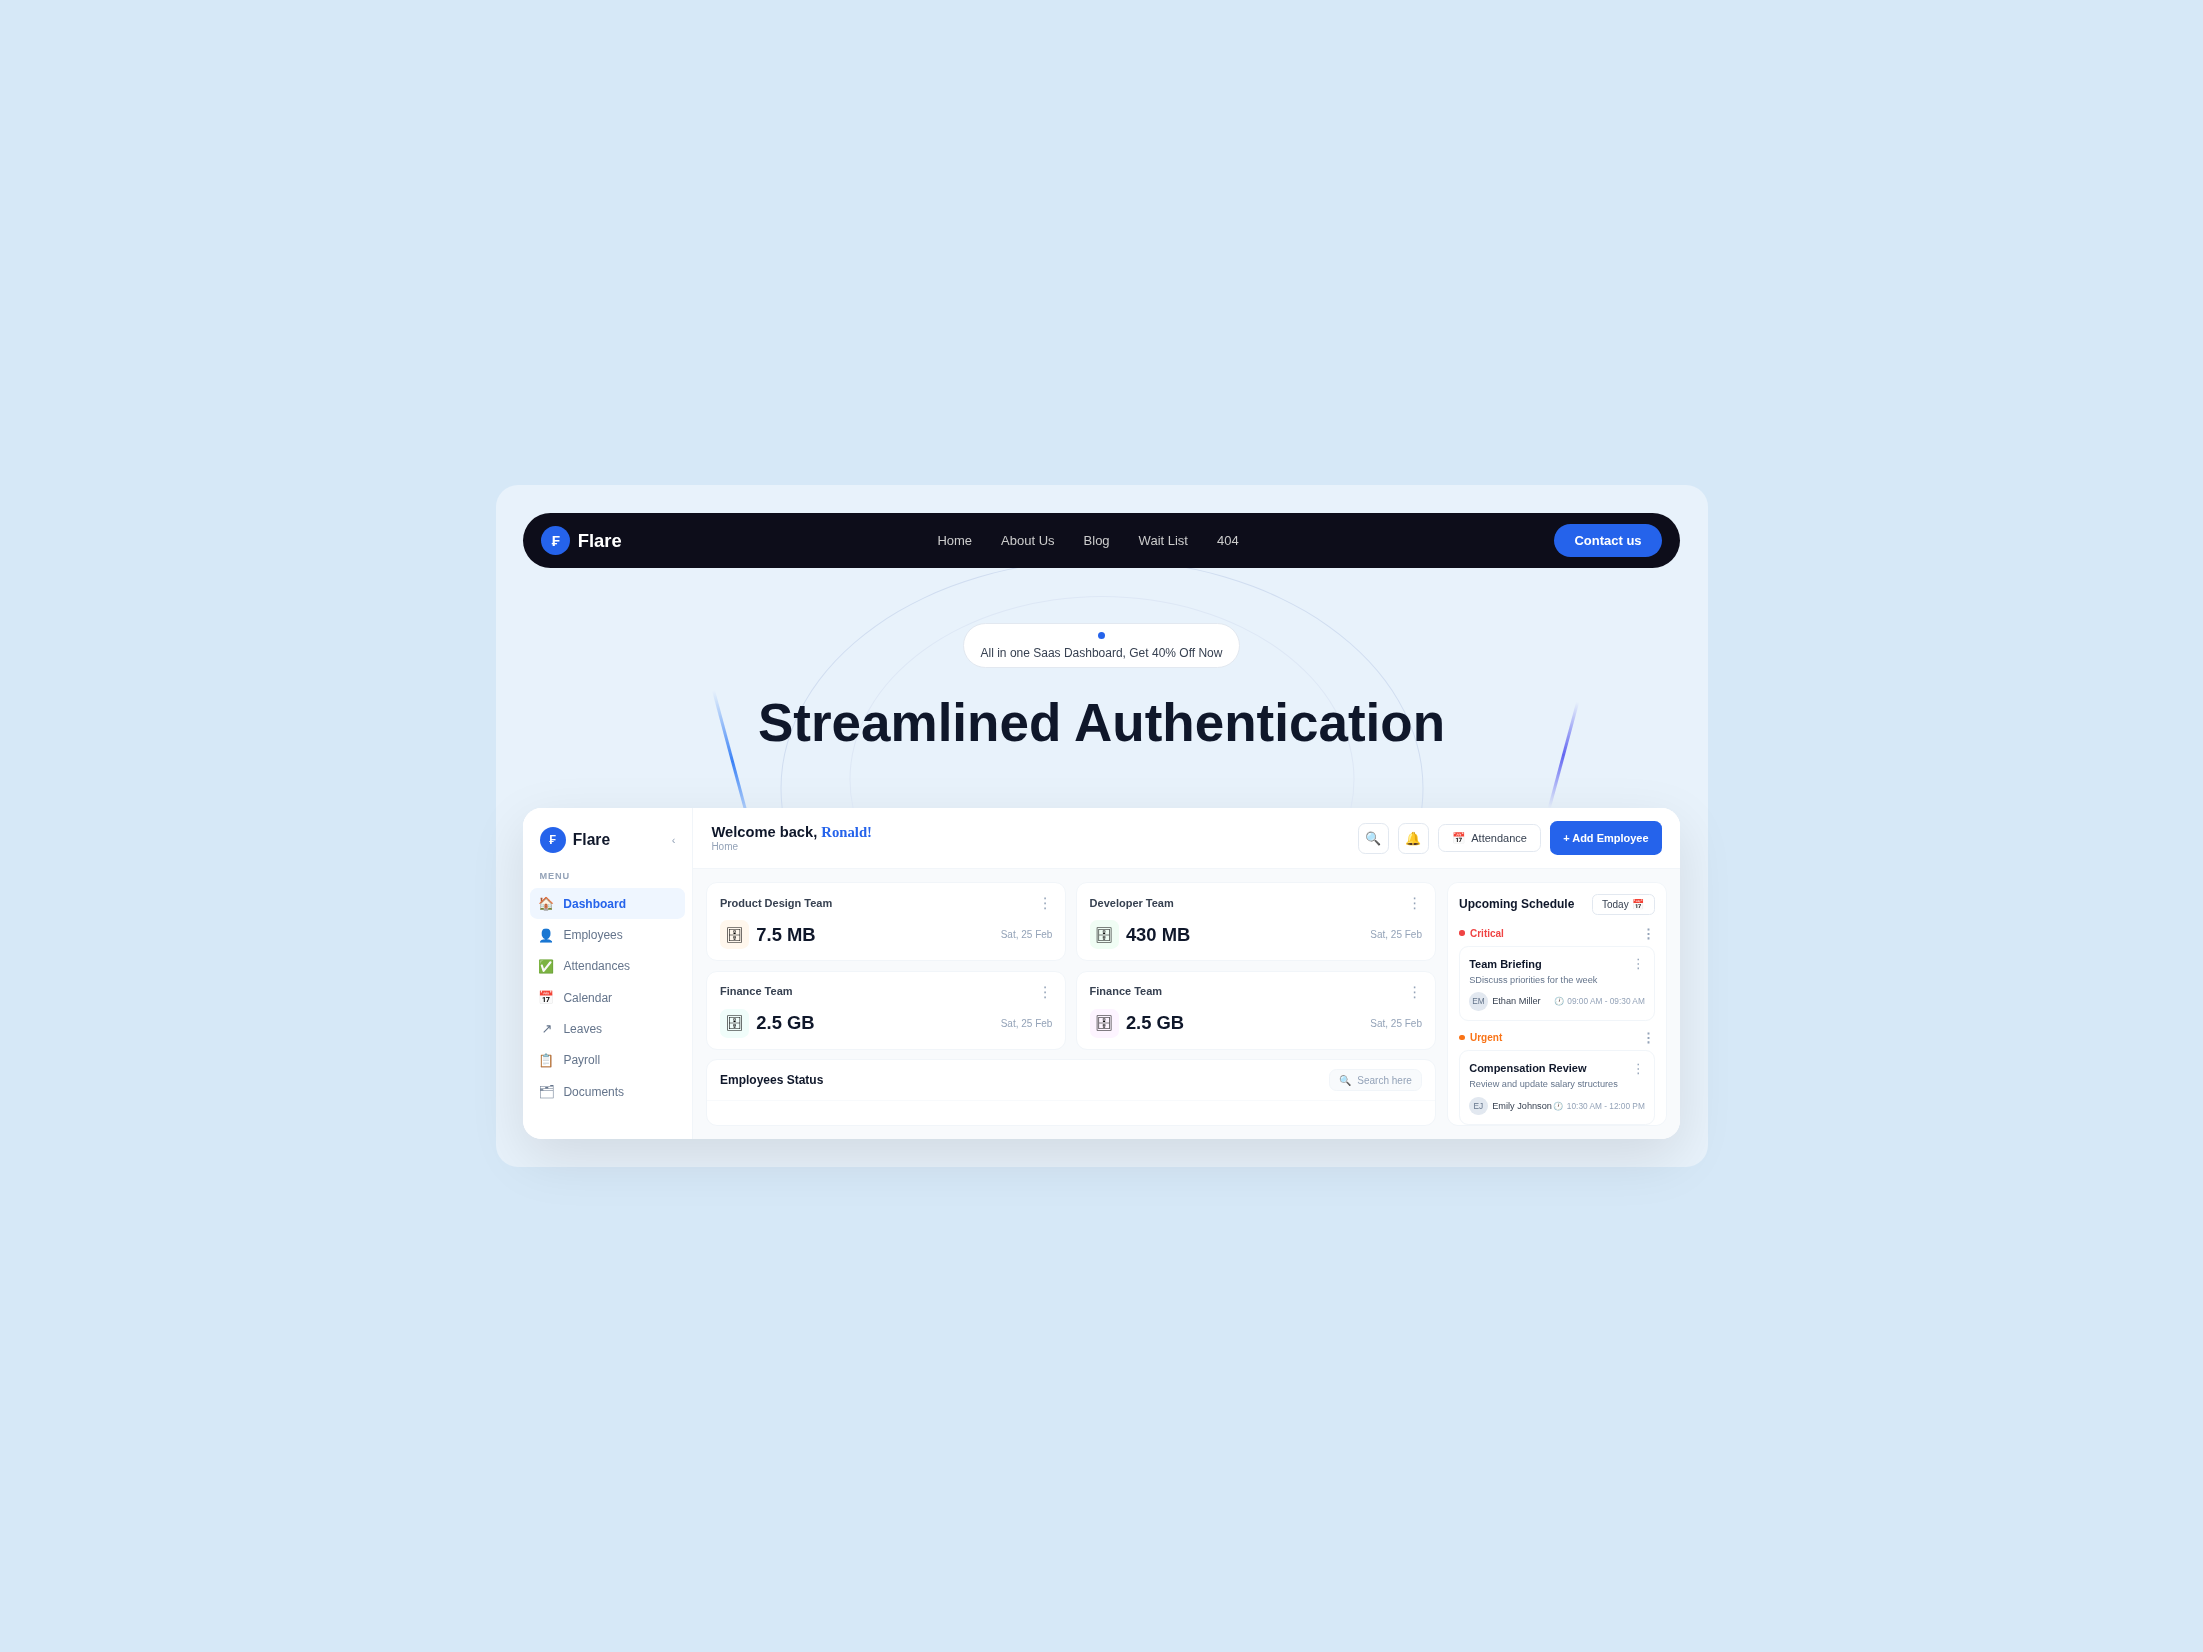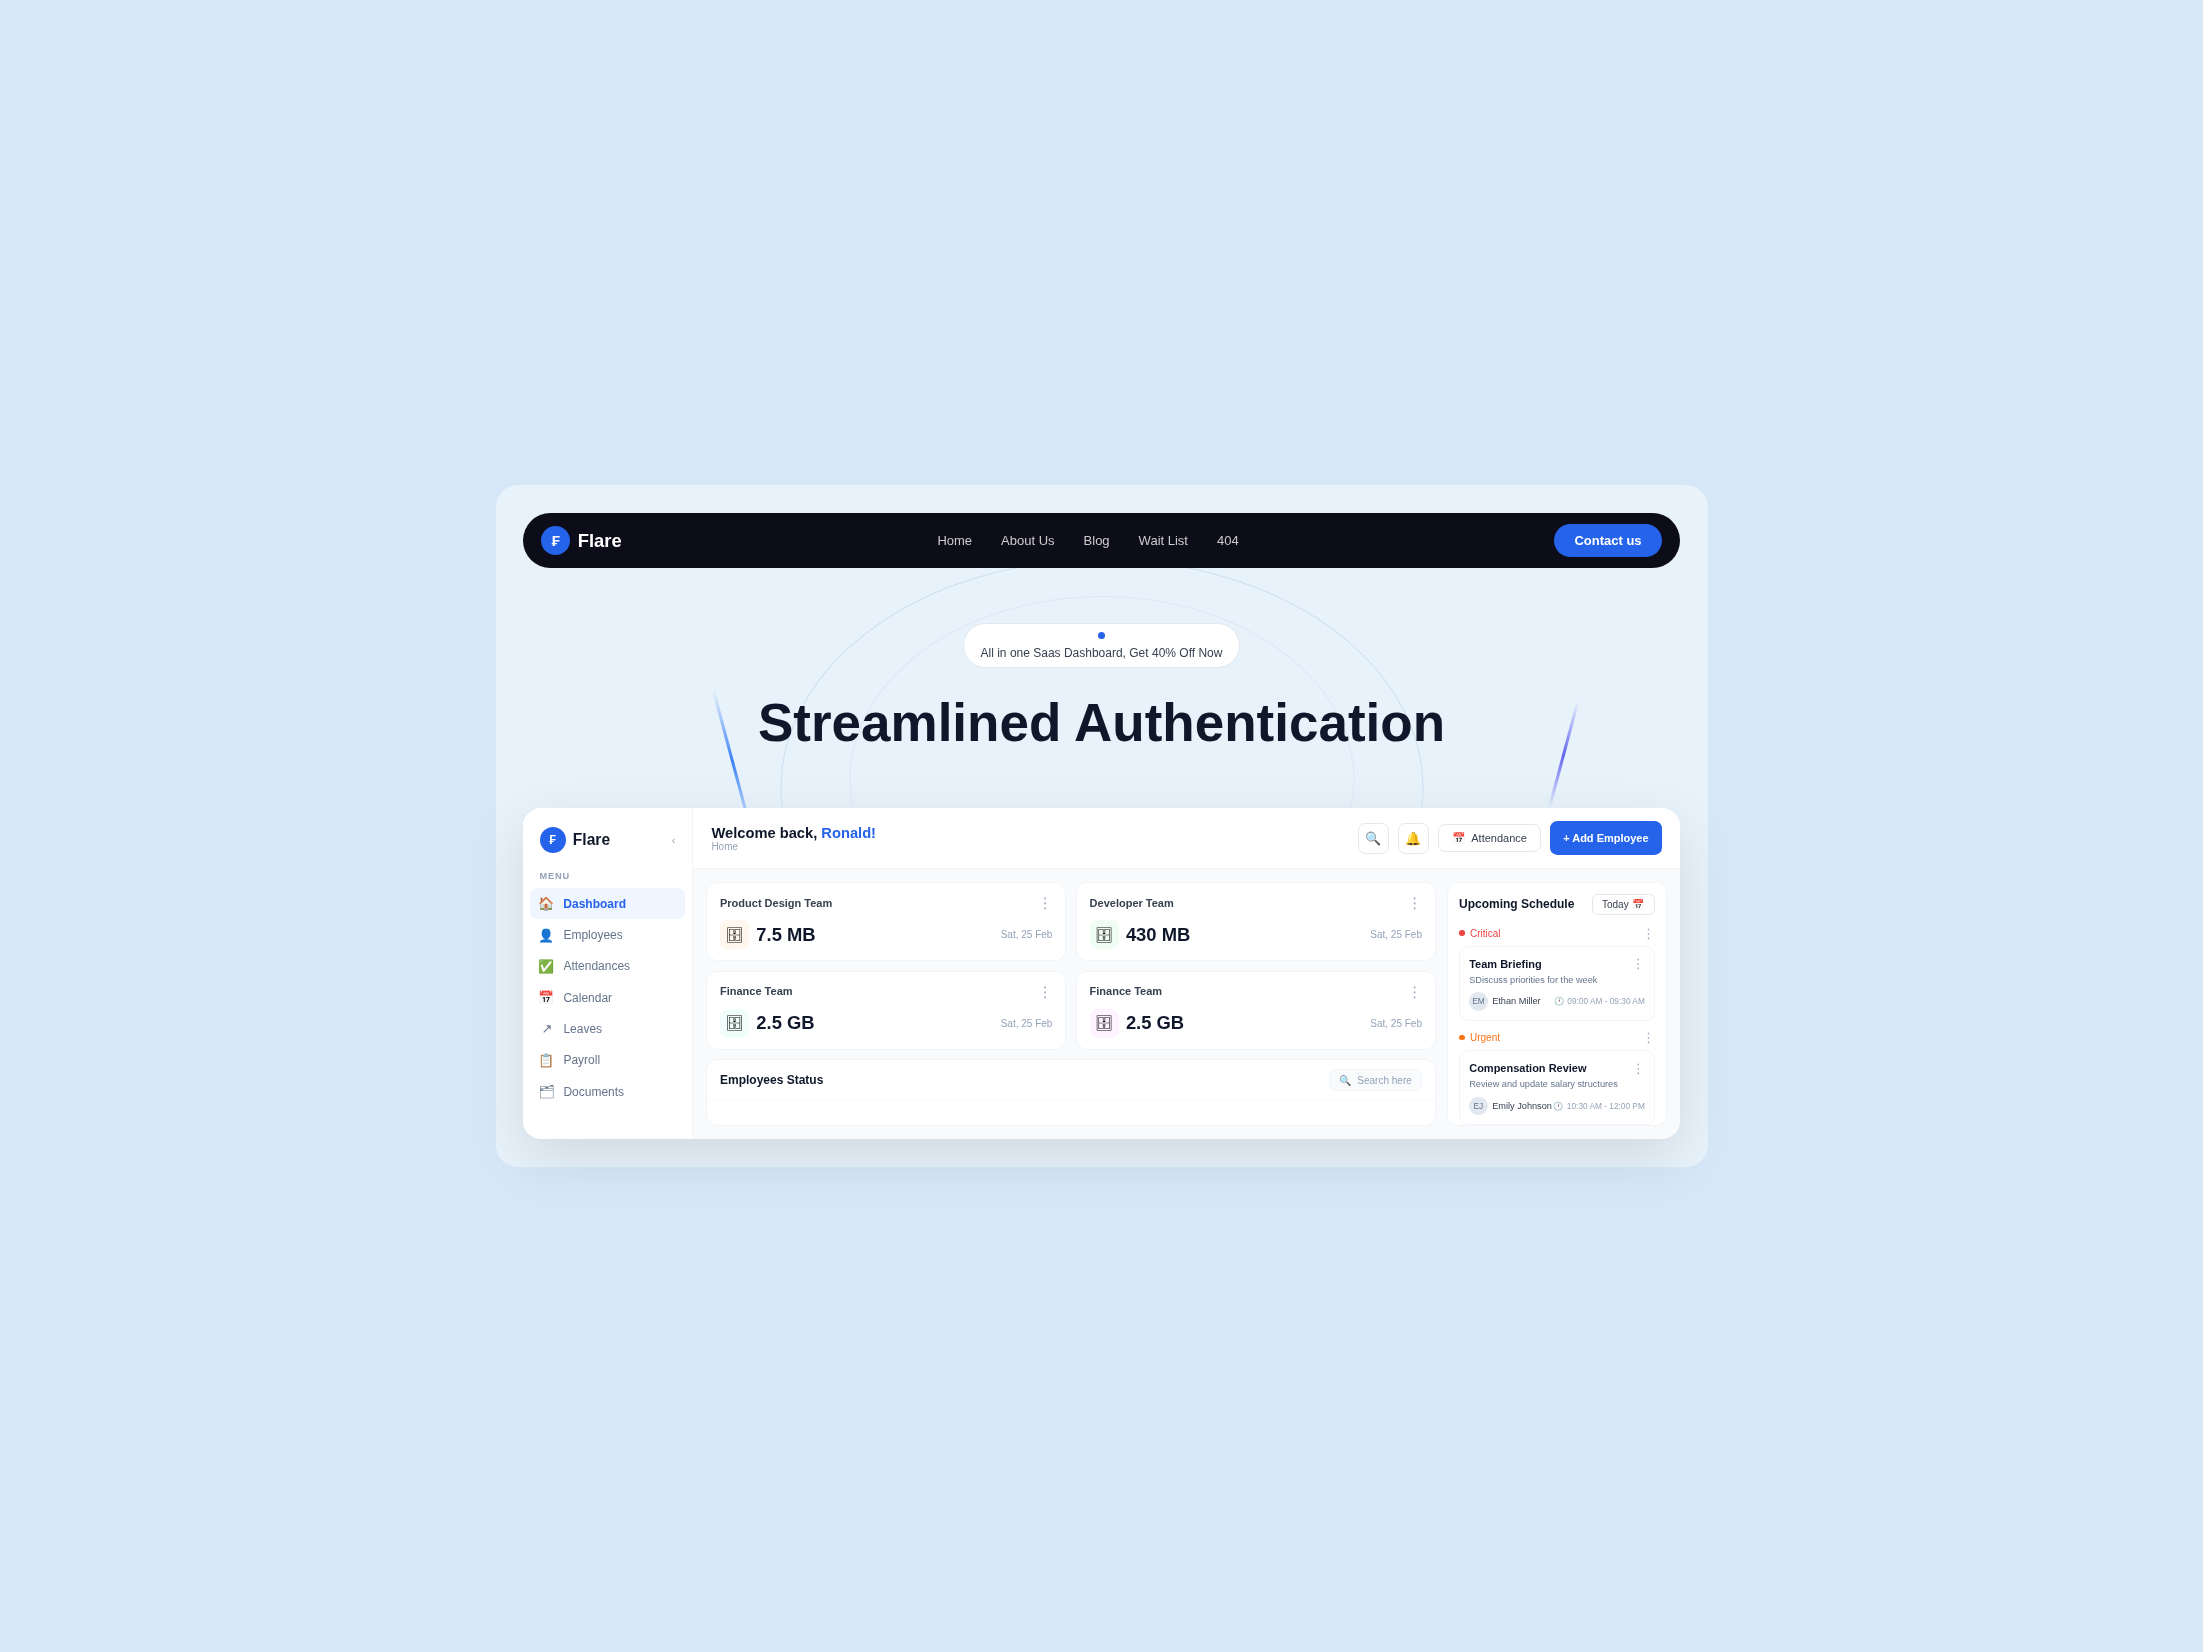--- a/index.html
+++ b/index.html
@@ -297,20 +297,21 @@
       justify-content: space-between;
       border-bottom: 0.9px solid #f1f5f9;
     }
     .welcome-text {
       font-size: 14.7px;
       font-weight: 700;
       color: #0f172a;
     }
     .welcome-name {
       color: #2563eb;
+      font-family: Liberation Serif, serif;
     }
     .breadcrumb {
       font-size: 10px;
       color: #94a3b8;
     }
     .header-actions {
       display: flex;
       align-items: center;
       gap: 9.2px;
     }
@@ -497,21 +498,21 @@
       display: flex;
       align-items: center;
       gap: 3.7px;
     }
     .priority-section { margin-bottom: 9.2px; }
     .priority-label {
       display: flex;
       align-items: center;
       gap: 5.5px;
       font-size: 10px;
-      font-weight: 400;
+      font-weight: 700;
       margin-bottom: 5.5px;
       justify-content: center;
     }
     .priority-dot { width: 5.5px; height: 5.5px; border-radius: 50%; }
     .priority-critical .priority-dot { background: #ef4444; }
     .priority-critical .priority-text { color: #ef4444; }
     .priority-urgent .priority-dot { background: #f97316; }
     .priority-urgent .priority-text { color: #f97316; }
 
     .schedule-card {

